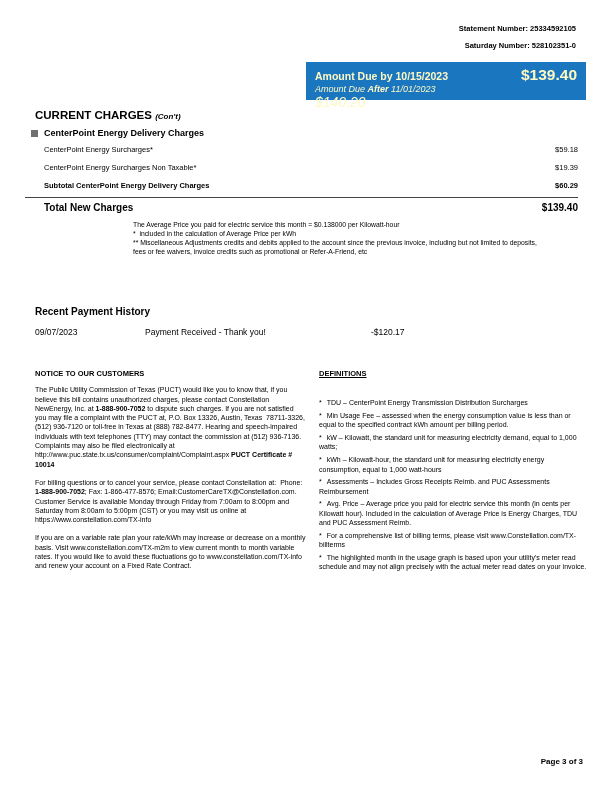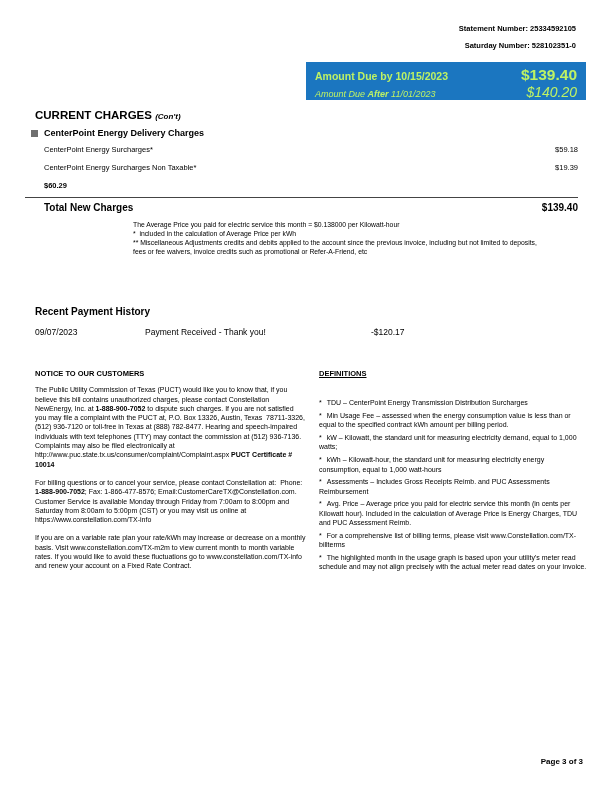--- a/index.html
+++ b/index.html
@@ -4,26 +4,26 @@
 <style>
   html,body{margin:0;padding:0;background:#ffffff;}
   .page{position:relative;width:612px;height:792px;background:#fff;overflow:hidden;
         font-family:"Liberation Sans",sans-serif;color:#000;}
 
   
   .hdr-nums{position:absolute;top:24px;right:36px;text-align:right;font-size:7.5px;font-weight:bold;}
   .hdr-nums .line{line-height:9px;margin-bottom:8px;white-space:pre;}
 
   
-  .banner{position:absolute;left:306px;top:62px;width:280px;height:38px;background:#1b76c0;color:#bef264;
+  .banner{position:absolute;left:306px;top:62px;width:280px;height:38px;background:#1b76c0;color:#fef9c3;
           box-sizing:border-box;padding:4px 9px 4px 9px;display:flex;flex-direction:column;justify-content:space-between;}
   .banner .r1{display:flex;justify-content:space-between;align-items:baseline;}
   .banner .r1 .lbl{font-size:10.5px;font-weight:bold;}
   .banner .r1 .amt{font-size:15.5px;font-weight:bold;}
-  .banner .r2{display:flex;justify-content:space-between;align-items:baseline;font-style:italic;}
+  .banner .r2{display:flex;justify-content:space-between;align-items:baseline;font-style:italic;flex-direction:column;}
   .banner .r2 .lbl{font-size:9px;}
   .banner .r2 .lbl b{font-weight:bold;}
   .banner .r2 .amt{font-size:14px;}
 
   
   .section-title{position:absolute;left:35px;top:109px;font-size:11.5px;font-weight:bold;}
   .section-title .cont{font-size:8px;font-style:italic;}
   .group-row{position:absolute;left:31px;top:128px;display:flex;align-items:center;}
   .bullet-square{width:7px;height:7px;background:#6f6f6f;margin-right:6px;}
   .group-title{font-size:9px;font-weight:bold;}
@@ -88,20 +88,21 @@
         <span>CenterPoint Energy Surcharges*</span>
         <span>$59.18</span>
       </div>
 
       <div class="charge-row">
         <span>CenterPoint Energy Surcharges Non Taxable*</span>
         <span>$19.39</span>
       </div>
 
       <div class="charge-row bold">
+        <span>Subtotal CenterPoint Energy Delivery Charges</span>
         <span>$60.29</span>
       </div>
     </div>
 
   <div class="rule"></div>
 
   <div class="total-row">
     <span>Total New Charges</span>
     <span>$139.40</span>
   </div>

